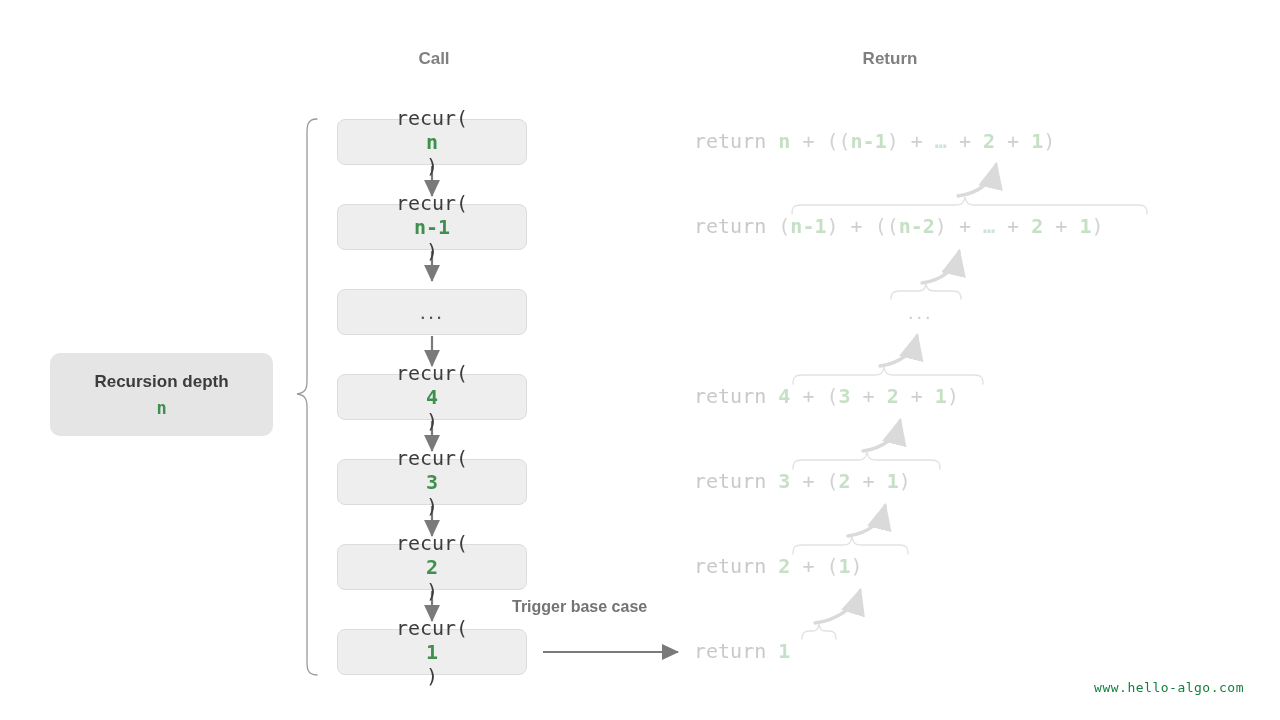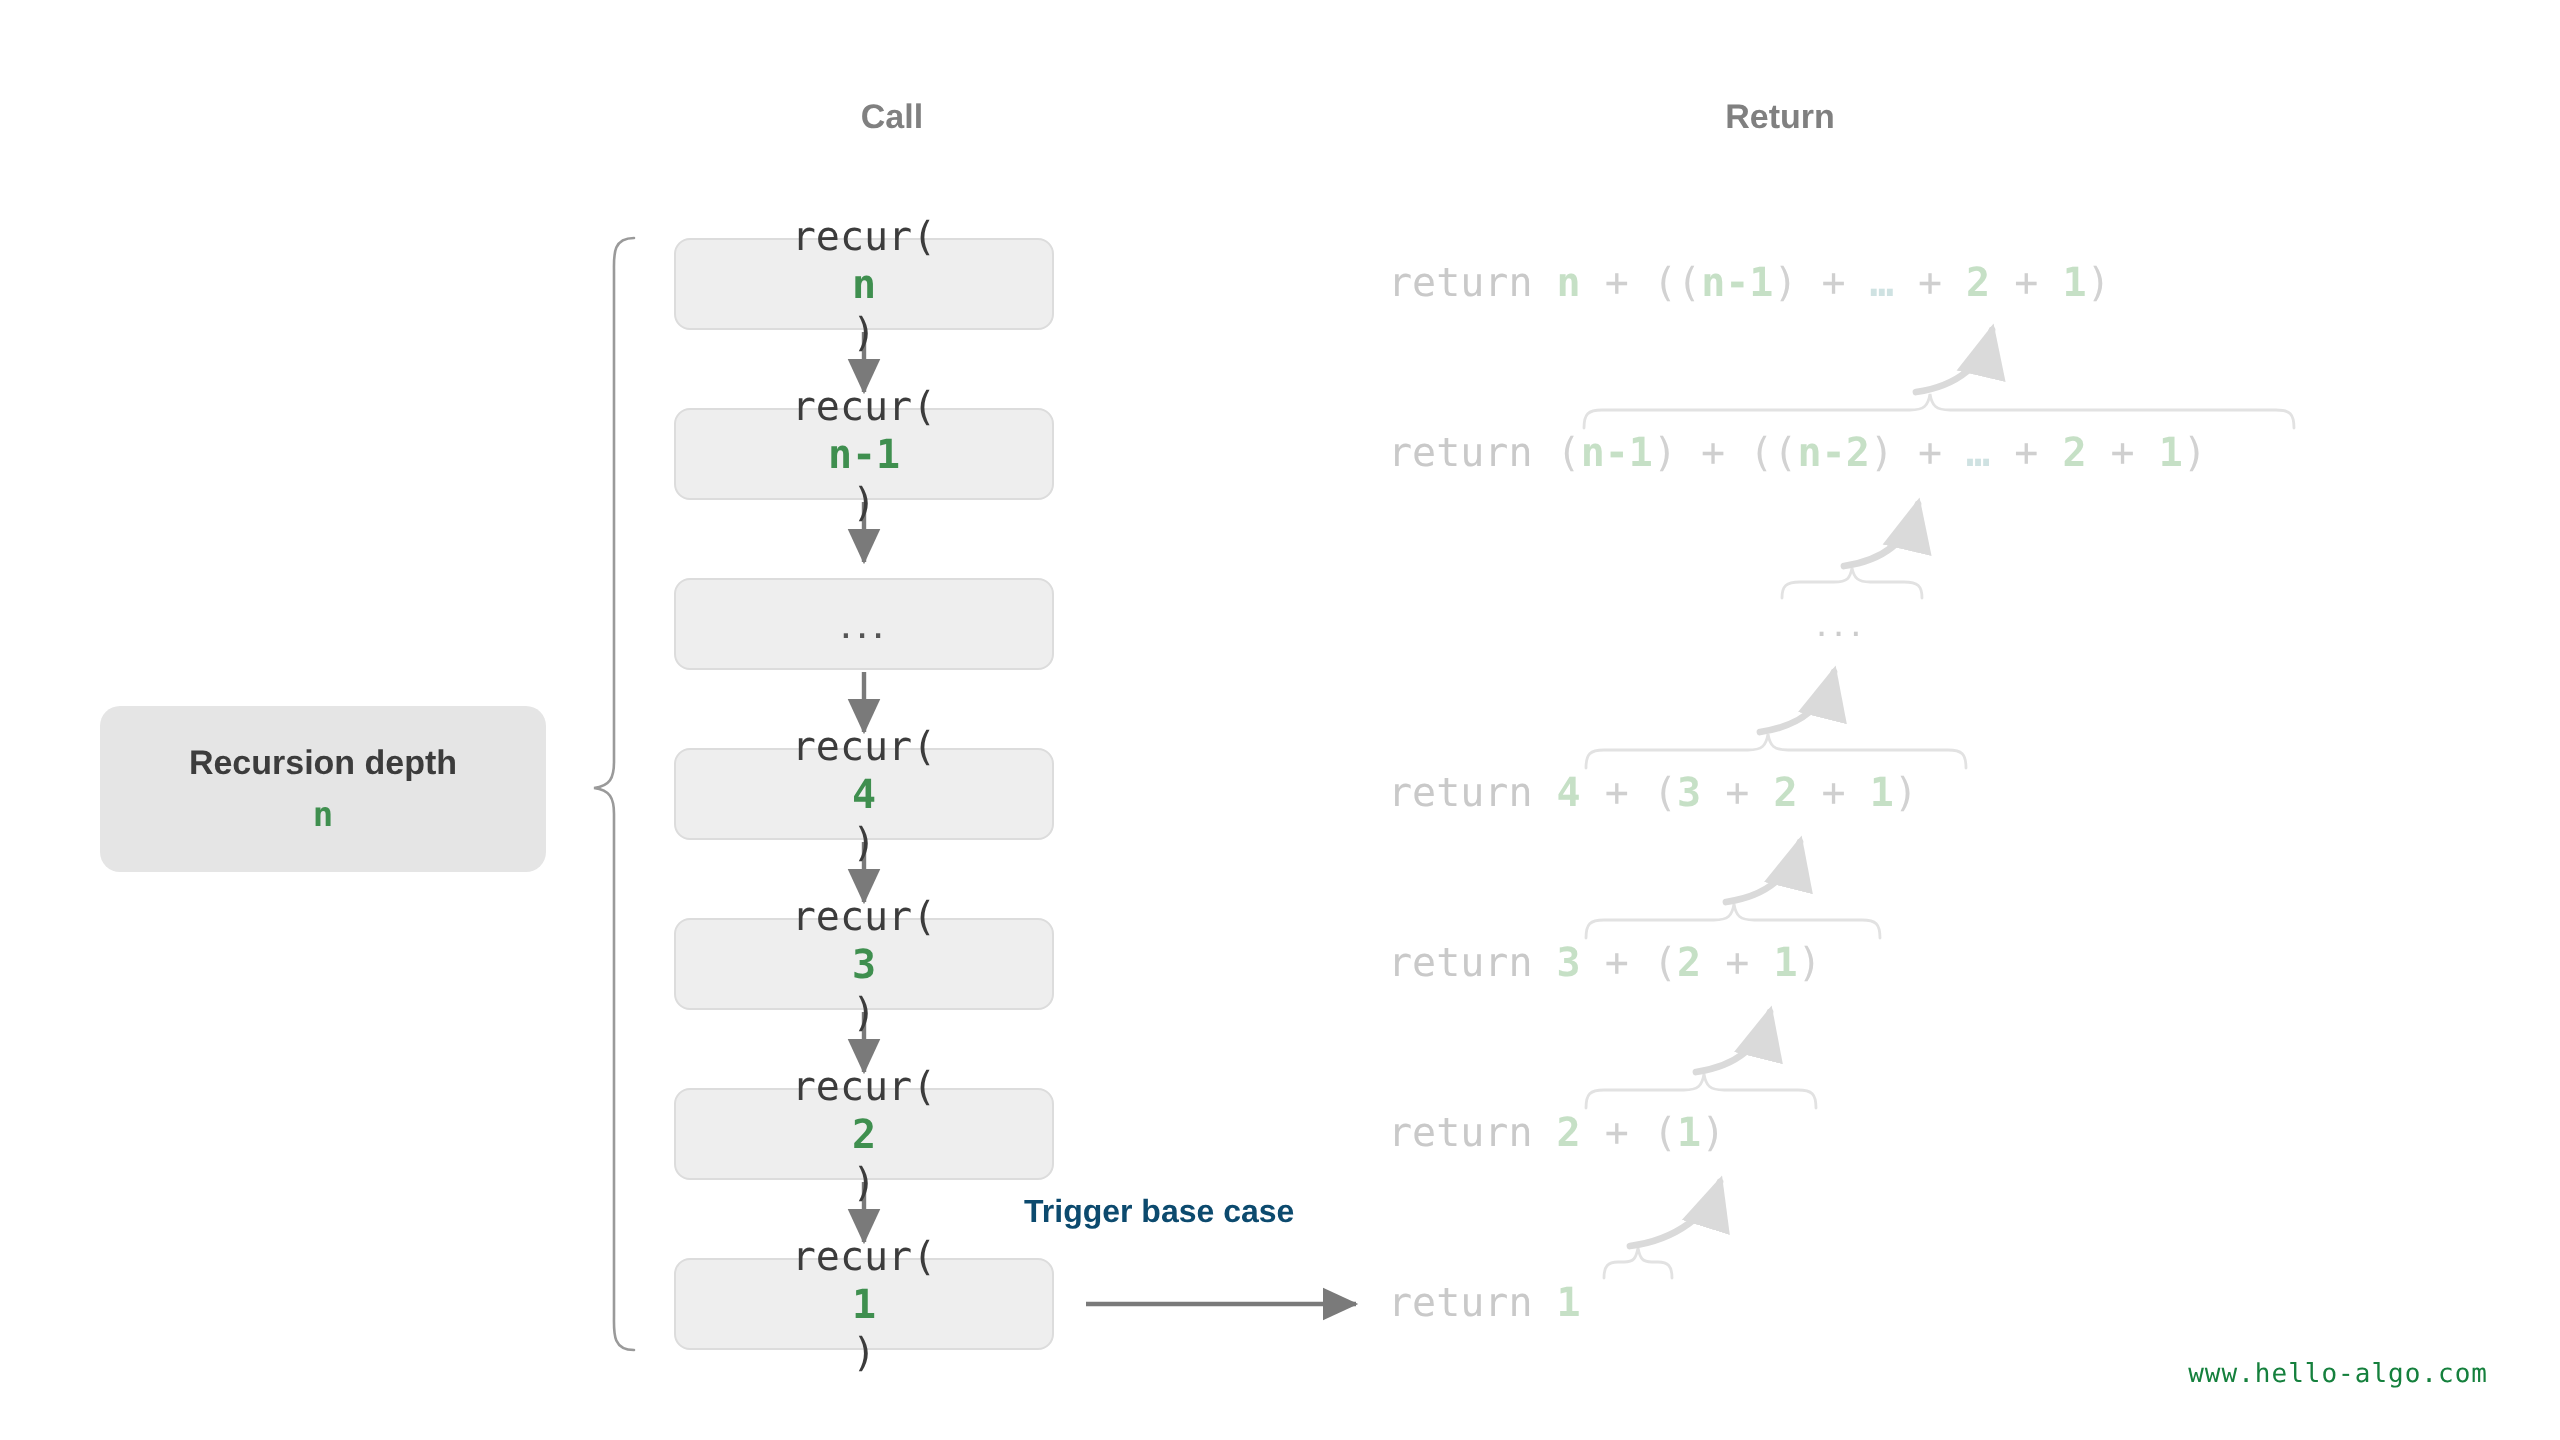--- a/index.html
+++ b/index.html
@@ -22,21 +22,21 @@
   }
   .col-header {
     position: absolute;
     font-family: "Liberation Sans", sans-serif;
     font-size: 17px;
     font-weight: bold;
     color: #808080;
     text-align: center;
     white-space: nowrap;
   }
-  #header-call  { left: 348px; top: 49px; width: 196px; }
+  #header-call  { left: 336px; top: 49px; width: 196px; }
   #header-return{ left: 790px; top: 49px; width: 200px; }
 
   .call-box {
     position: absolute;
     left: 337px;
     width: 190px;
     height: 46px;
     box-sizing: border-box;
     background: #eeeeee;
     border: 1.5px solid #dcdcdc;
@@ -88,21 +88,21 @@
     line-height: 26px;
   }
 
   .trigger-label {
     position: absolute;
     left: 512px;
     top: 598px;
     font-family: "Liberation Sans", sans-serif;
     font-size: 16px;
     font-weight: bold;
-    color: #0c4a6e;
+    color: #737373;
     white-space: nowrap;
   }
 
   .ret-row {
     position: absolute;
     left: 694px;
     font-family: "DejaVu Sans Mono", monospace;
     font-size: 20px;
     white-space: nowrap;
     line-height: 1;

